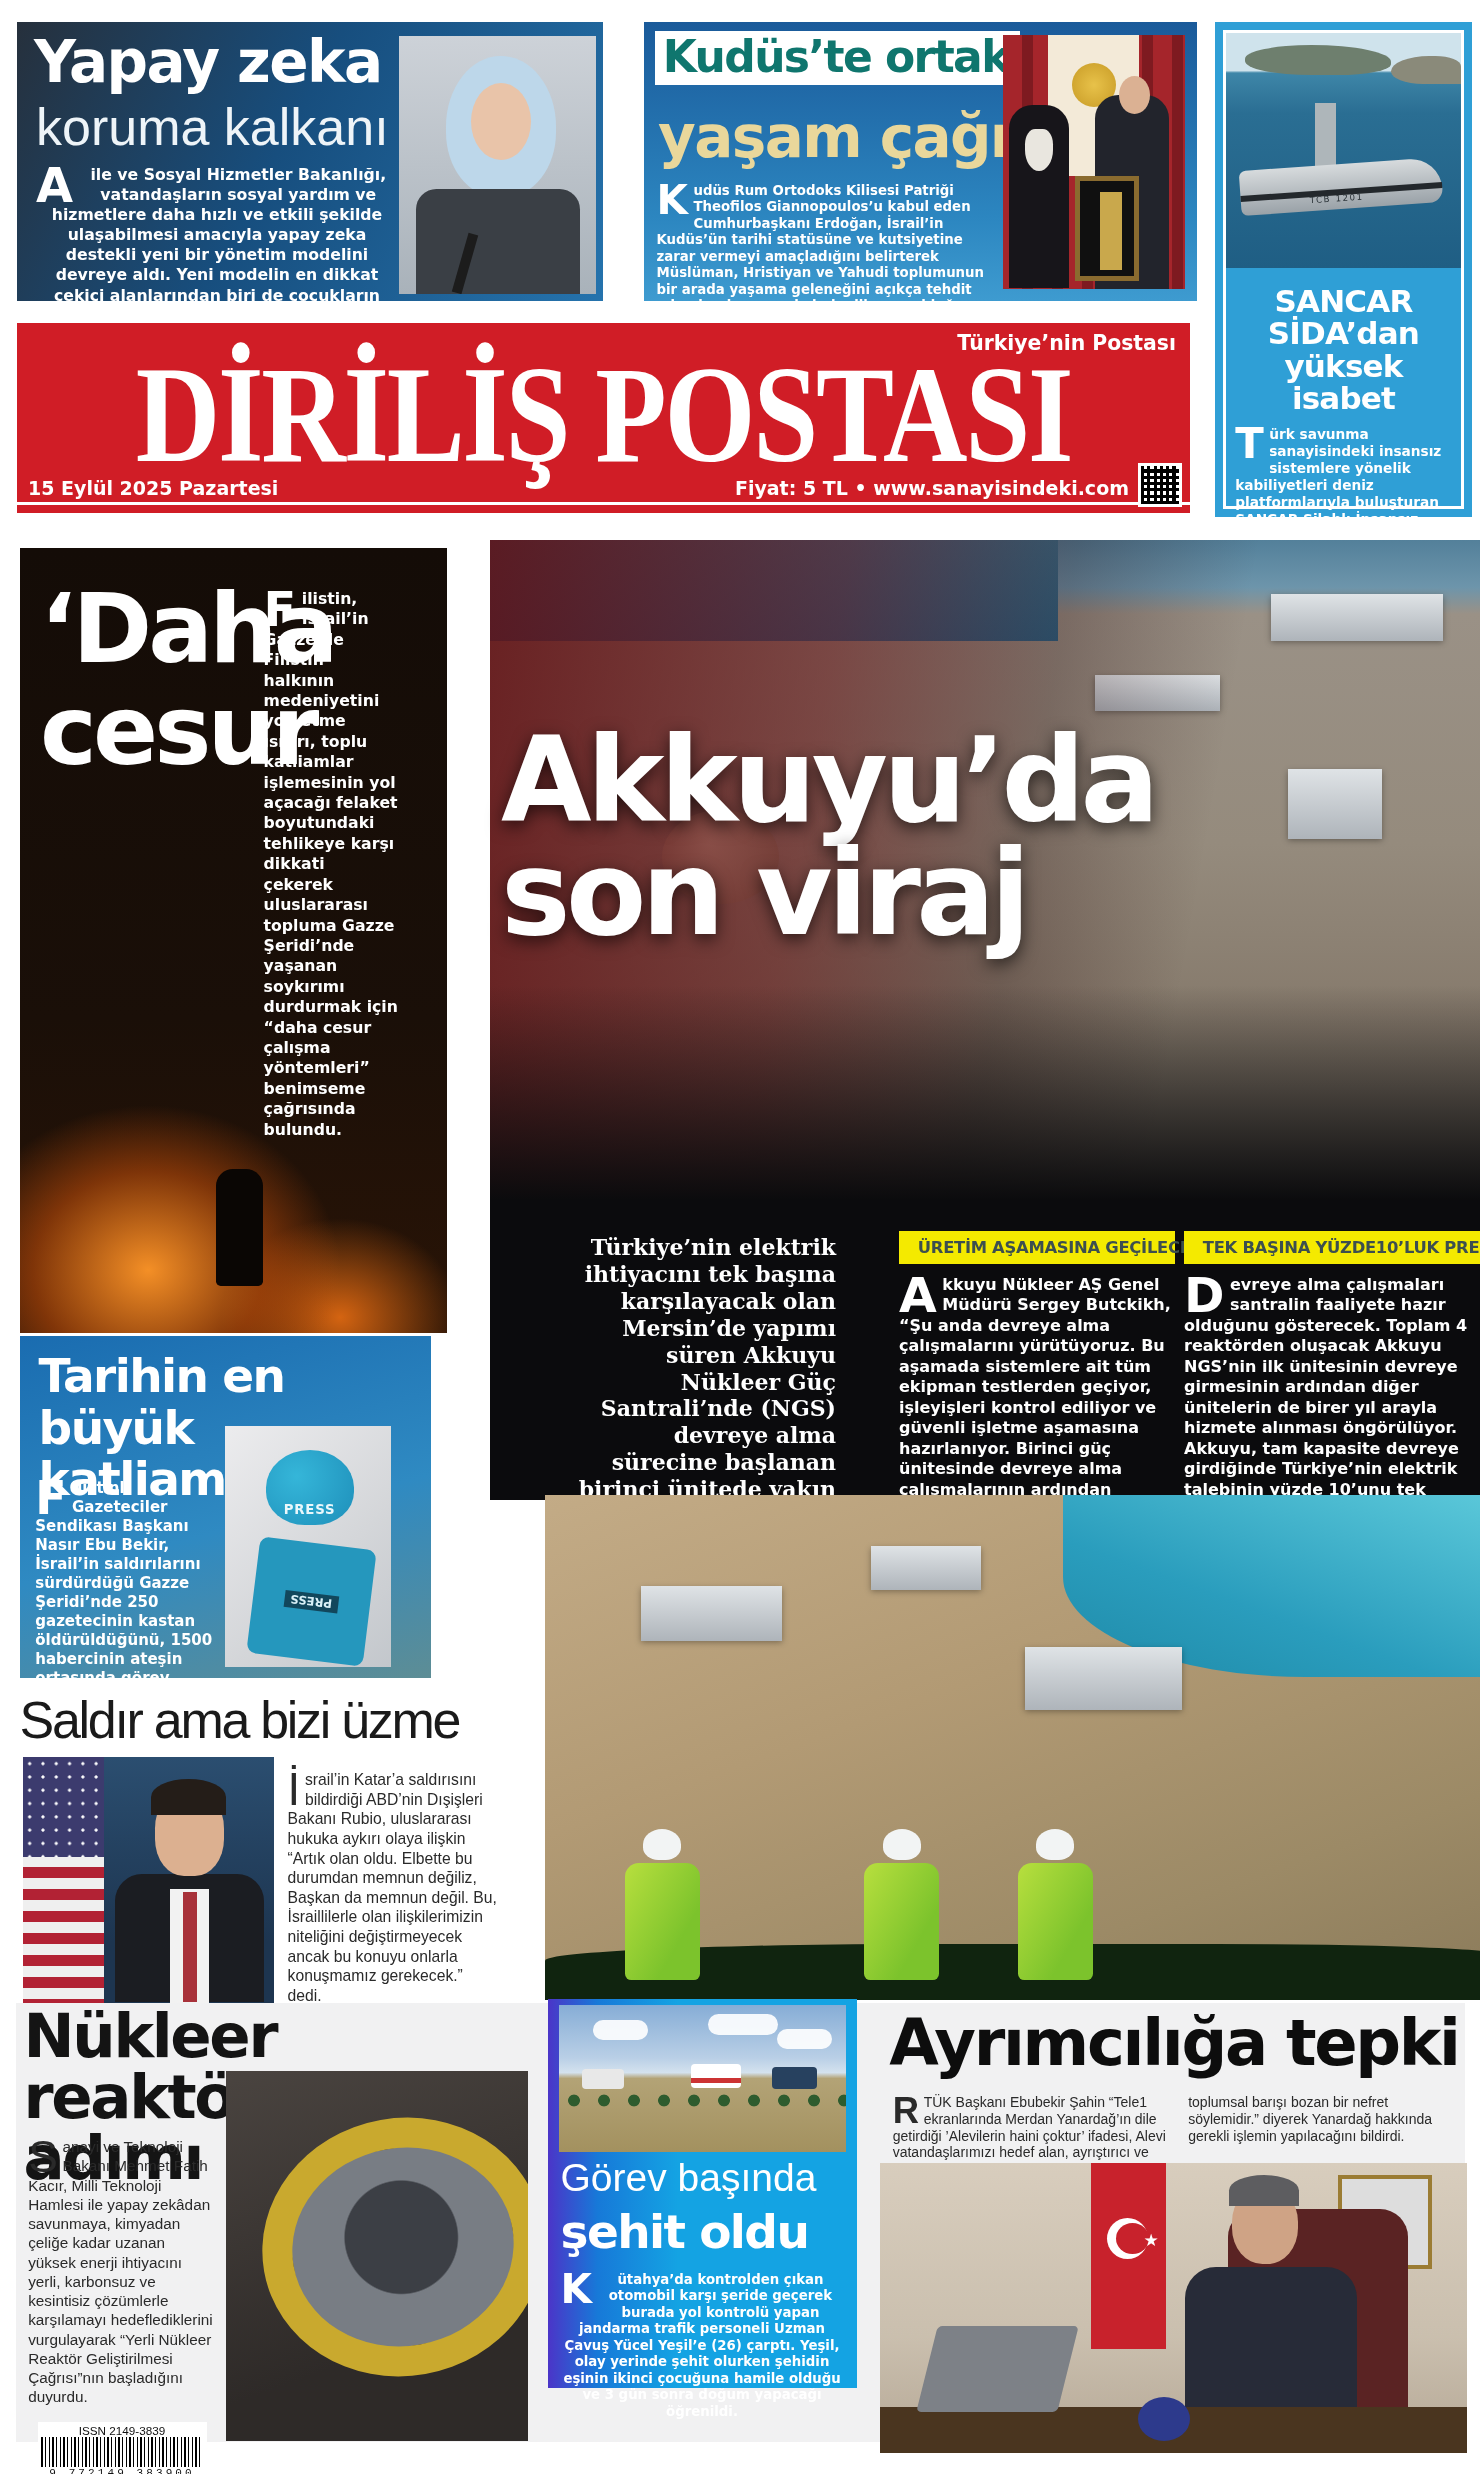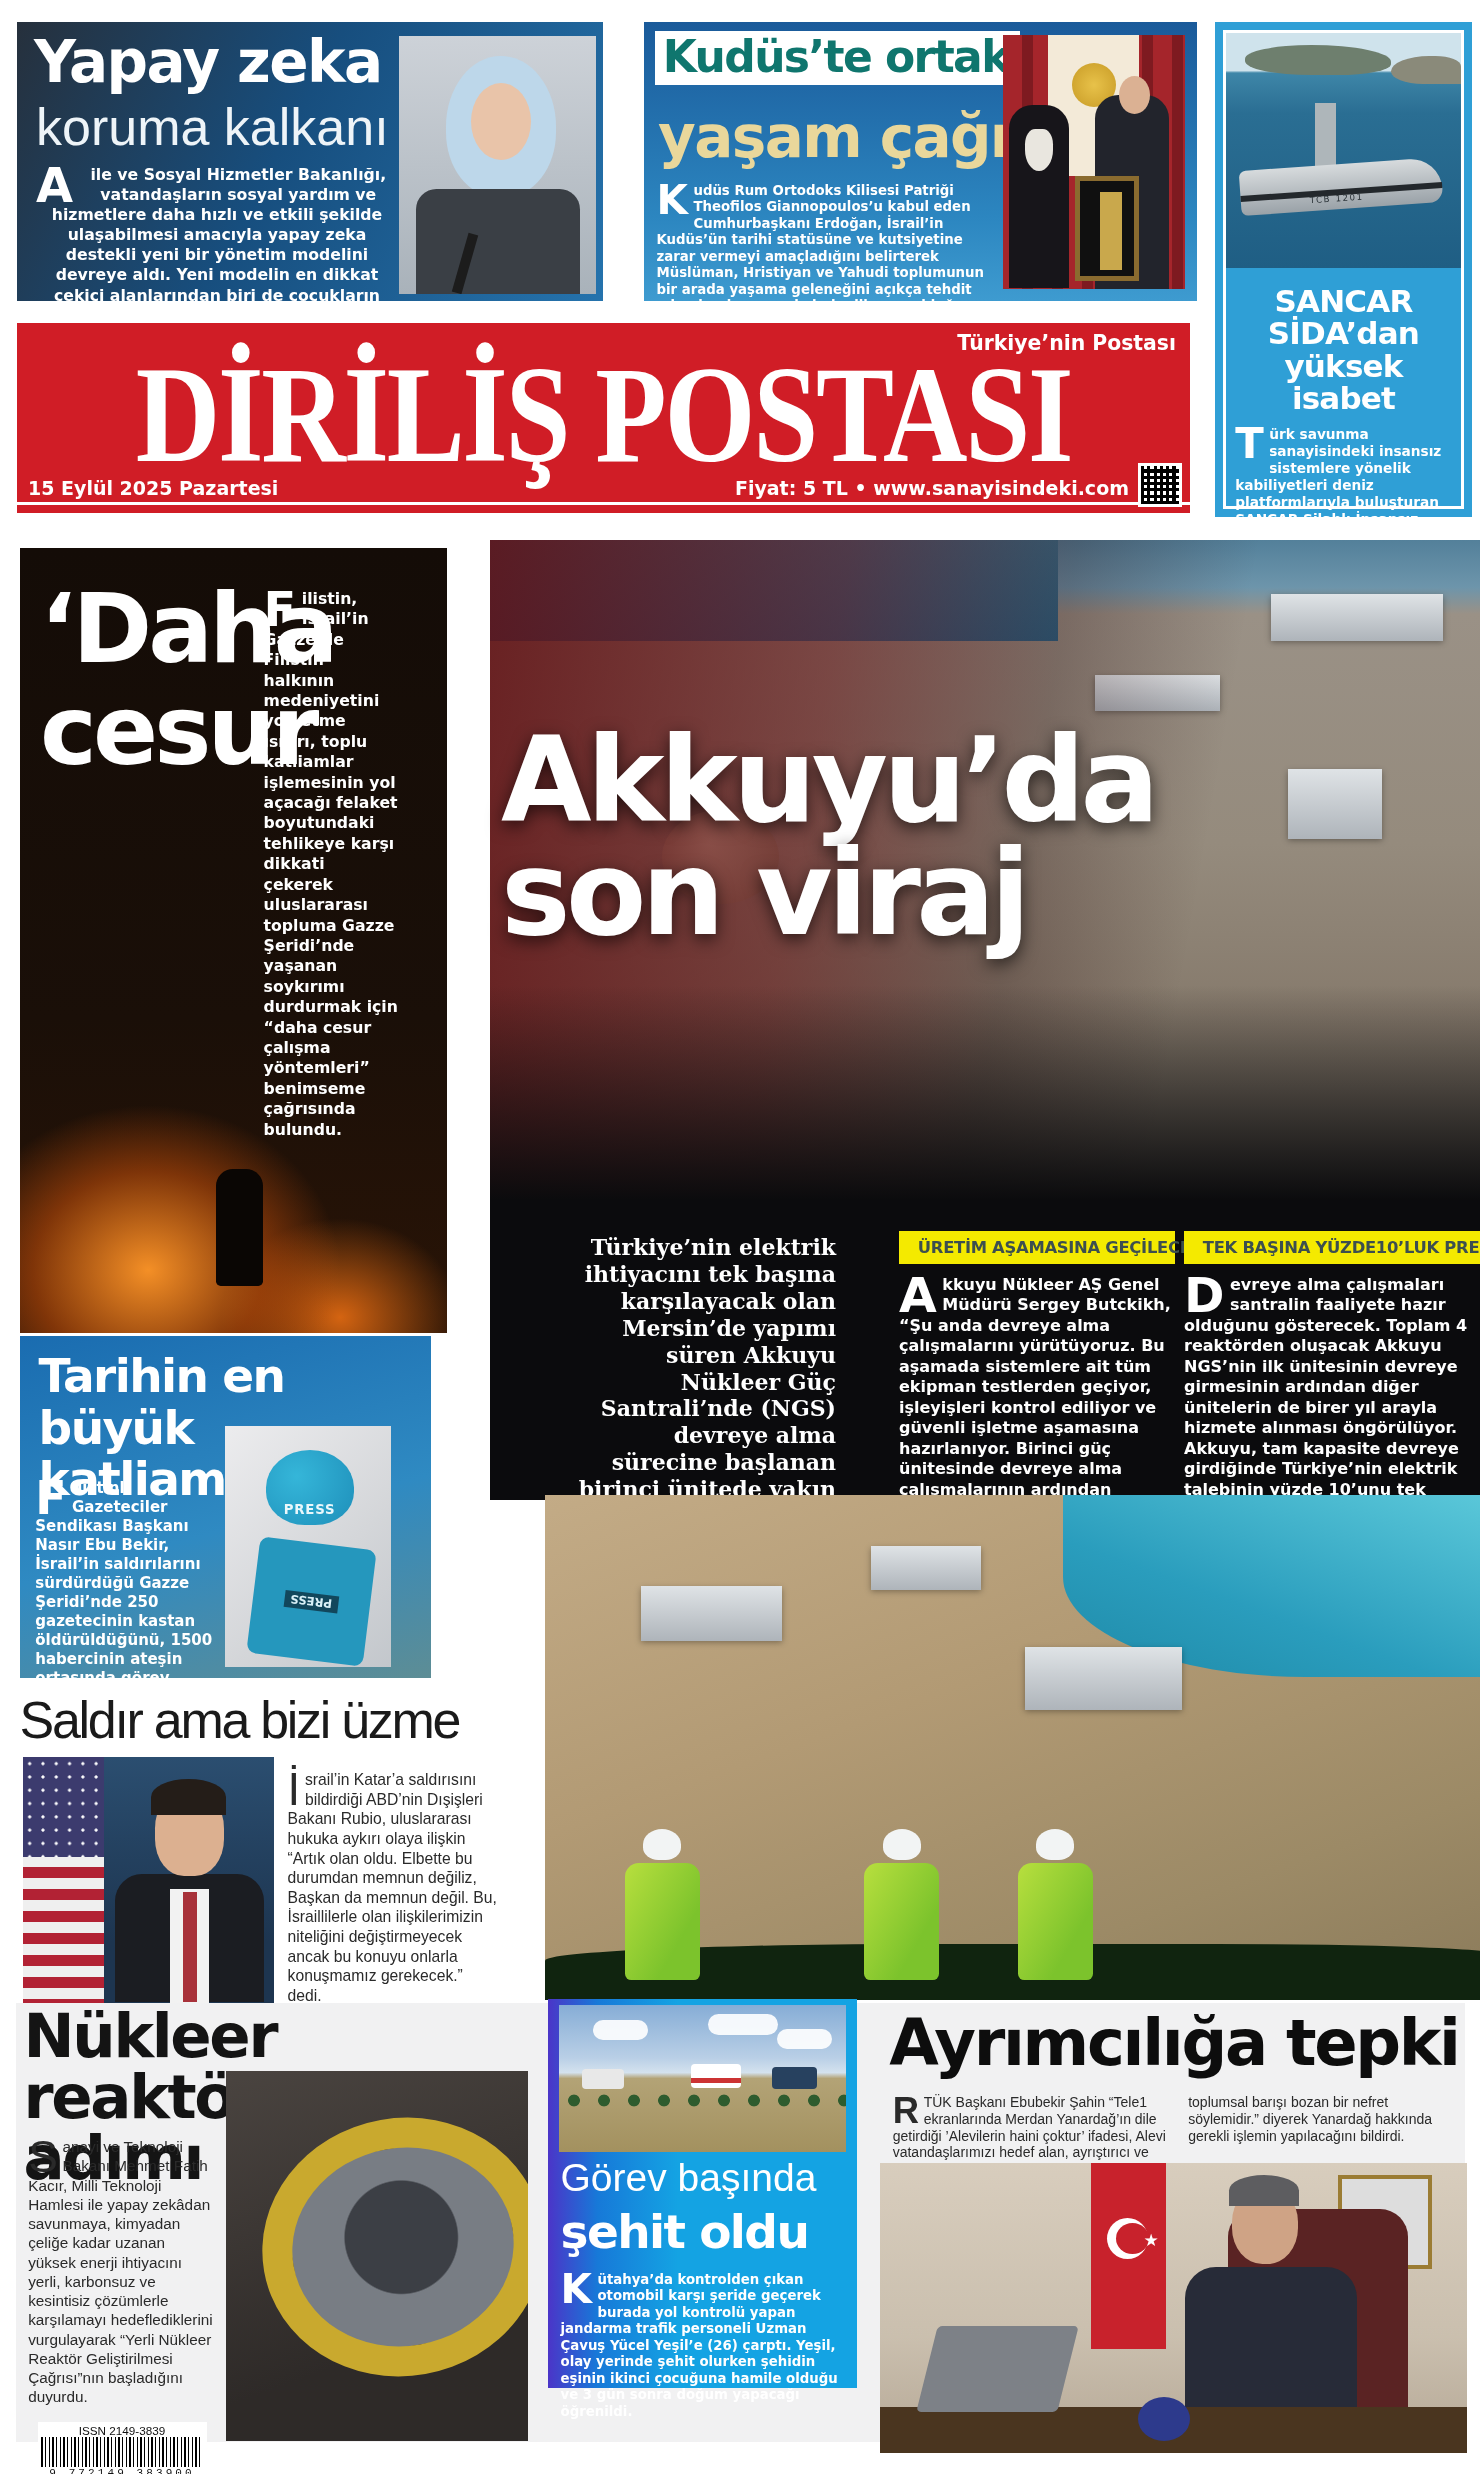--- a/index.html
+++ b/index.html
@@ -112,21 +112,21 @@
   .bl-t2 { font-size:61px; font-weight:800; color:#141414; letter-spacing:-2.3px; line-height:1.0; }
   .bl-body { position:absolute; left:4.7px; top:132px; width:188px; font-size:15.3px; color:#2a2a2a;
              font-weight:400; line-height:1.26; font-family:"Liberation Sans",sans-serif; }
   .bl-body::first-letter { float:left; font-size:2.9em; line-height:.8; padding:1.6px 4.7px 0 0; }
   .barcode-wrap { position:absolute; left:14px; top:417px; width:169px; background:#fff; padding:1.6px 3.1px; }
   .issn { text-align:center; font-size:11.7px; color:#111; font-family:"Liberation Sans",sans-serif; }
   .bars { height:30px; margin-top:0.8px;
       background:repeating-linear-gradient(90deg,#000 0 2.3px,#fff 2.3px 3.9px,#000 3.9px 4.7px,#fff 4.7px 7.8px,#000 7.8px 9.4px,#fff 9.4px 11px); }
   .digits { text-align:center; font-size:11px; letter-spacing:3.1px; color:#111; font-family:"Liberation Mono",monospace; }
   #bc-box { left:548px; top:1999px; width:309px; height:389px;
-      background:linear-gradient(90deg,#4b35c8 0%,#1779d8 16%,#14a3e3 42%,#14a3e3 100%); }
+      background:linear-gradient(90deg,#4b35c8 0%,#1779d8 16%,#14a3e3 42%,#14a3e3 100%);text-align:center; }
   .bc-t1 { position:absolute; left:12.5px; top:157px; color:#fff; font-size:39px; font-weight:400;
            font-family:"Liberation Sans",sans-serif; }
   .bc-t2 { position:absolute; left:12.5px; top:205px; color:#fff; font-size:47px; font-weight:800; letter-spacing:-1.6px; }
   .bc-body { position:absolute; left:12.5px; top:273px; width:283px; color:#fff; font-size:13.3px;
              font-weight:700; line-height:1.24; }
   #br-art { left:877px; top:2006px; width:594px; height:454px; }
   .br-title { text-align:center; font-size:64px; font-weight:800; color:#0d0d0d; letter-spacing:-2.3px; }
   .br-body { position:absolute; left:15.7px; top:88px; width:569px; column-count:2; column-gap:22px;
              font-size:14px; line-height:1.2; color:#2a2a2a; font-family:"Liberation Sans",sans-serif; }
   .br-body::first-letter { float:left; font-size:2.6em; line-height:.8; padding:1.6px 4.7px 0 0; font-weight:700; }

